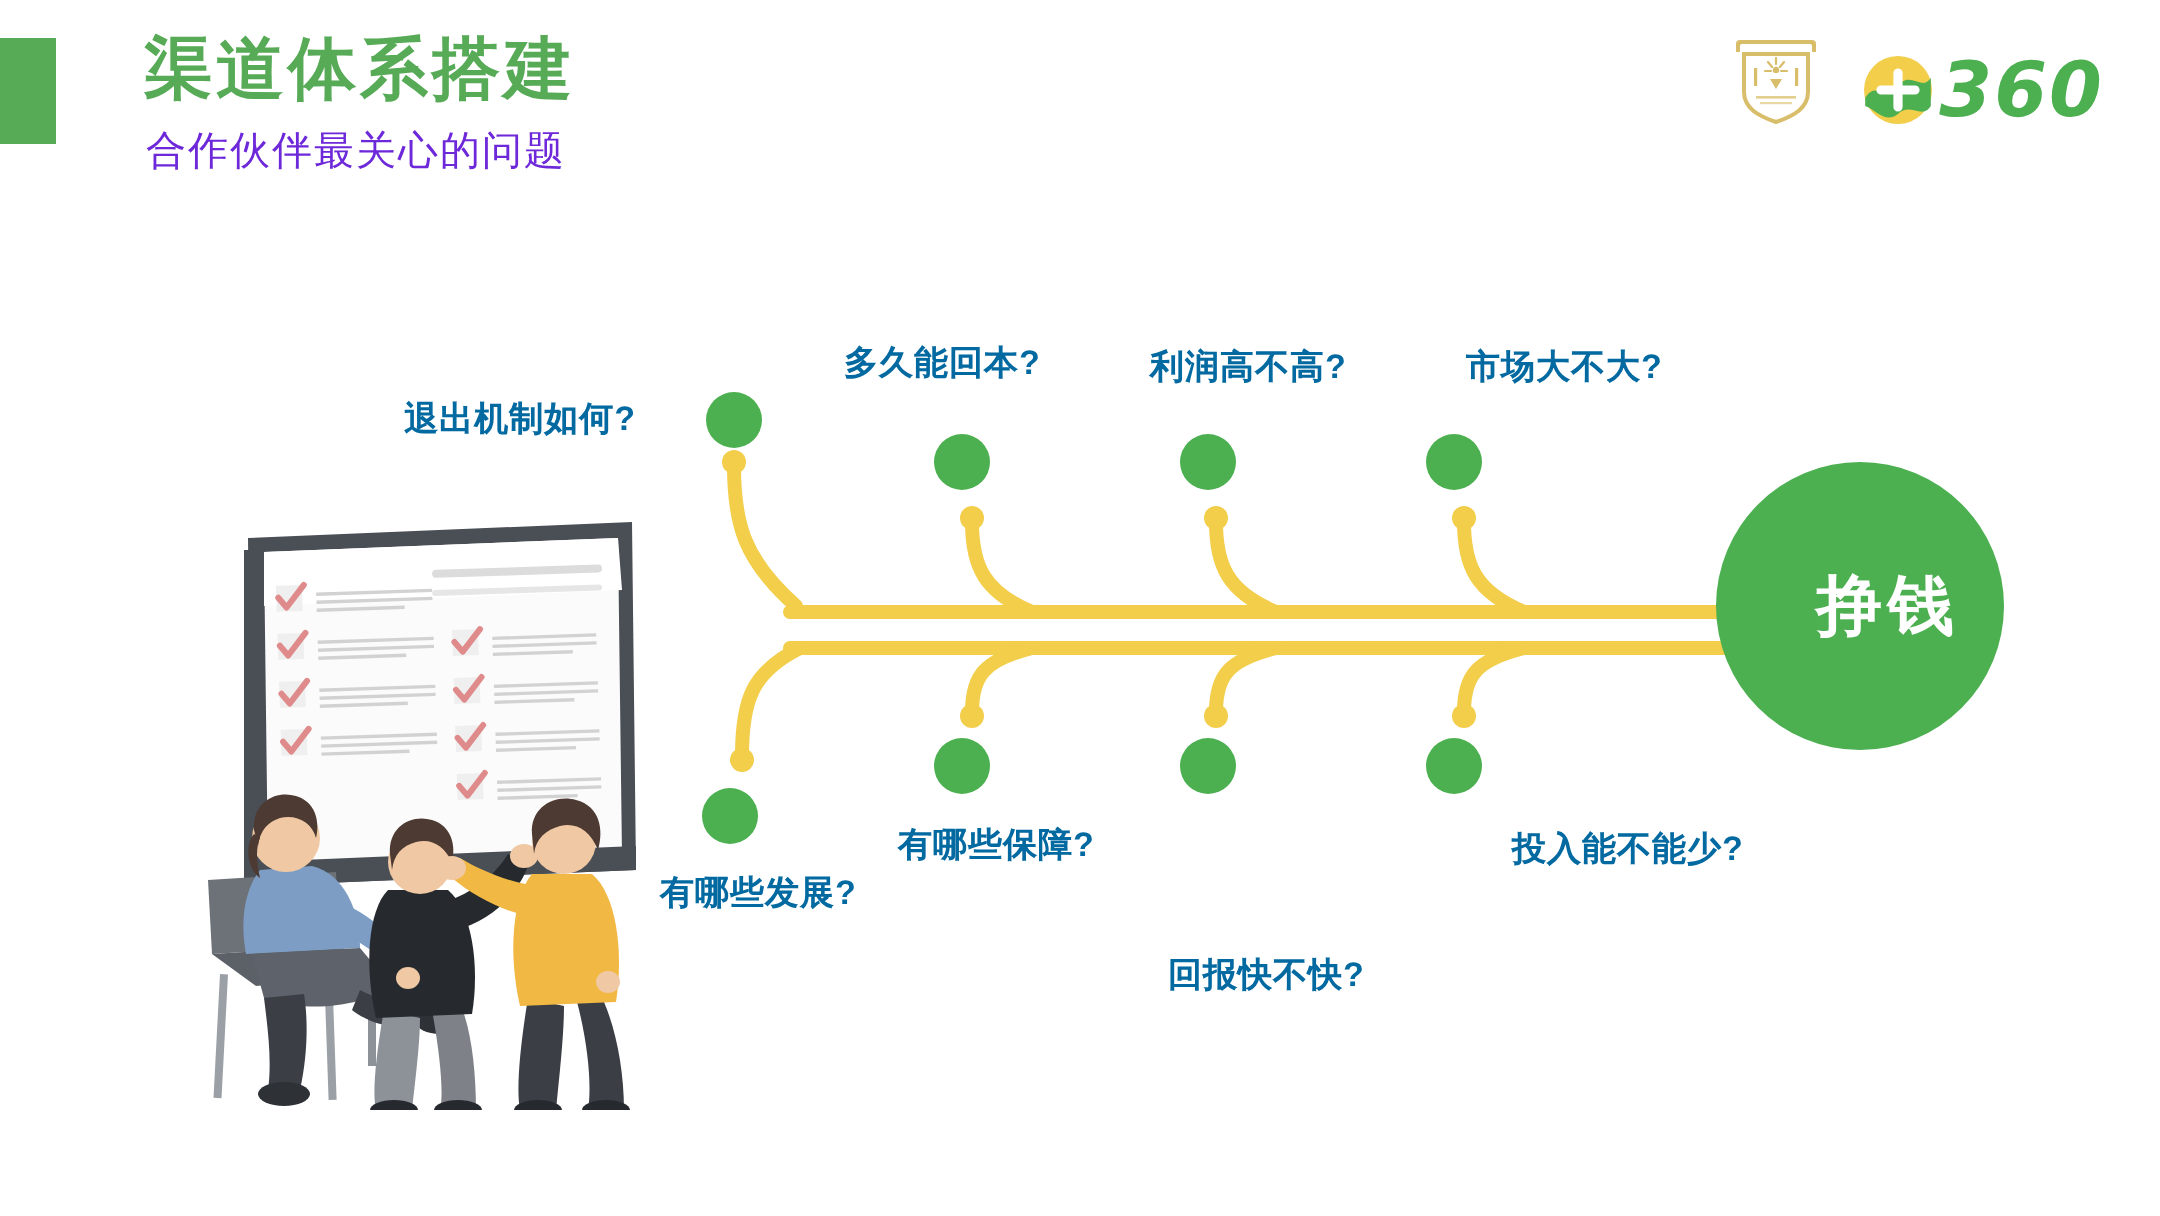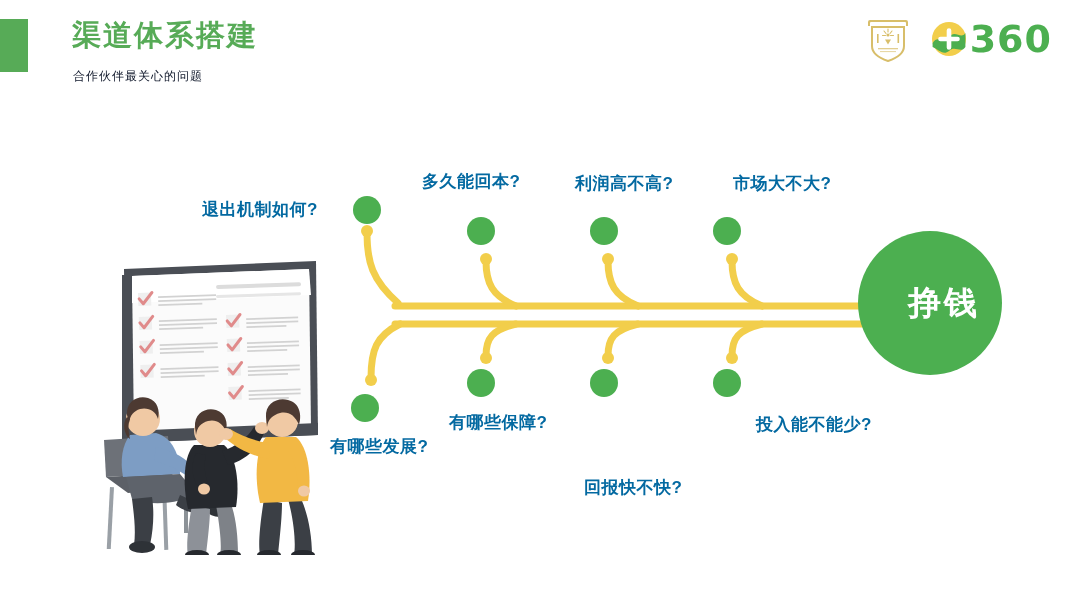--- a/index.html
+++ b/index.html
@@ -21,46 +21,47 @@
     left: 0;
     top: 19px;
     width: 28px;
     height: 53px;
     background: #57ab57;
   }
   #page-title {
     position: absolute;
     left: 72px;
     top: 15px;
-    font-size: 29px;
+    font-size: 34px;
     font-weight: bold;
     color: #57ab57;
     letter-spacing: 2px;
     line-height: 40px;
     white-space: nowrap;
   }
   #page-subtitle {
     position: absolute;
     left: 73px;
     top: 64px;
-    font-size: 12px;
-    color: #0f172a;
+    font-size: 20px;
+    color: #6d28d9;
     letter-spacing: 1px;
     line-height: 24px;
     white-space: nowrap;
   }
 
   
   #brand-logo {
     position: absolute;
     right: 28px;
     top: 14px;
     display: flex;
-    align-items: center;
+    align-items: flex-end;
     gap: 20px;
+    font-style: italic;
   }
   #shield-emblem-icon { width: 46px; height: 50px; display: block; }
   #logo-360-mark { display: flex; align-items: center; gap: 3px; }
   #plus-circle-icon { width: 36px; height: 36px; display: block; }
   #logo-360-text {
     font-size: 38px;
     font-weight: bold;
     color: #4CAF50;
     letter-spacing: 1px;
     line-height: 38px;

